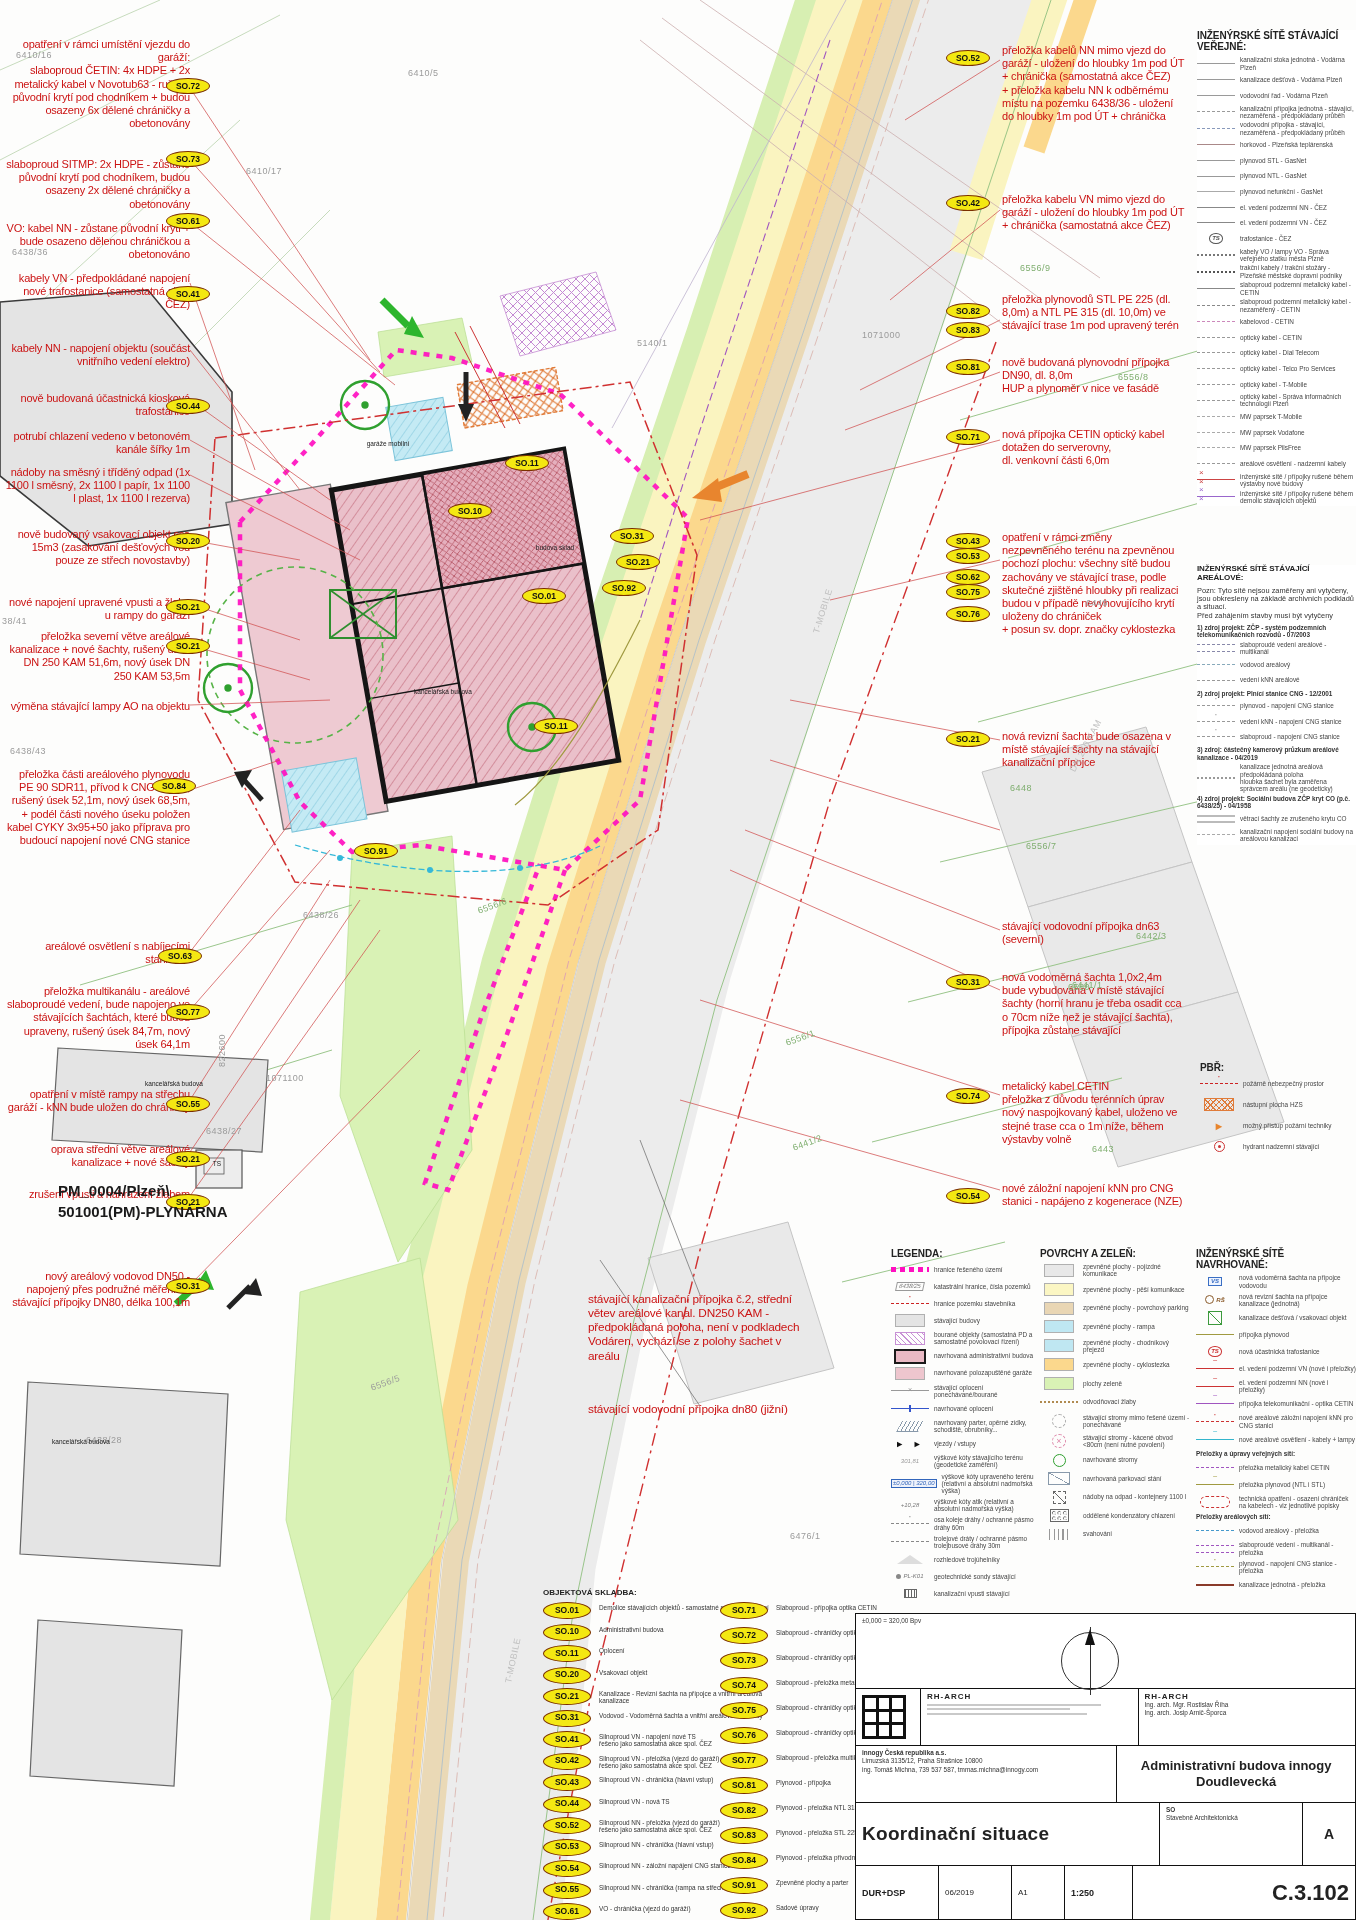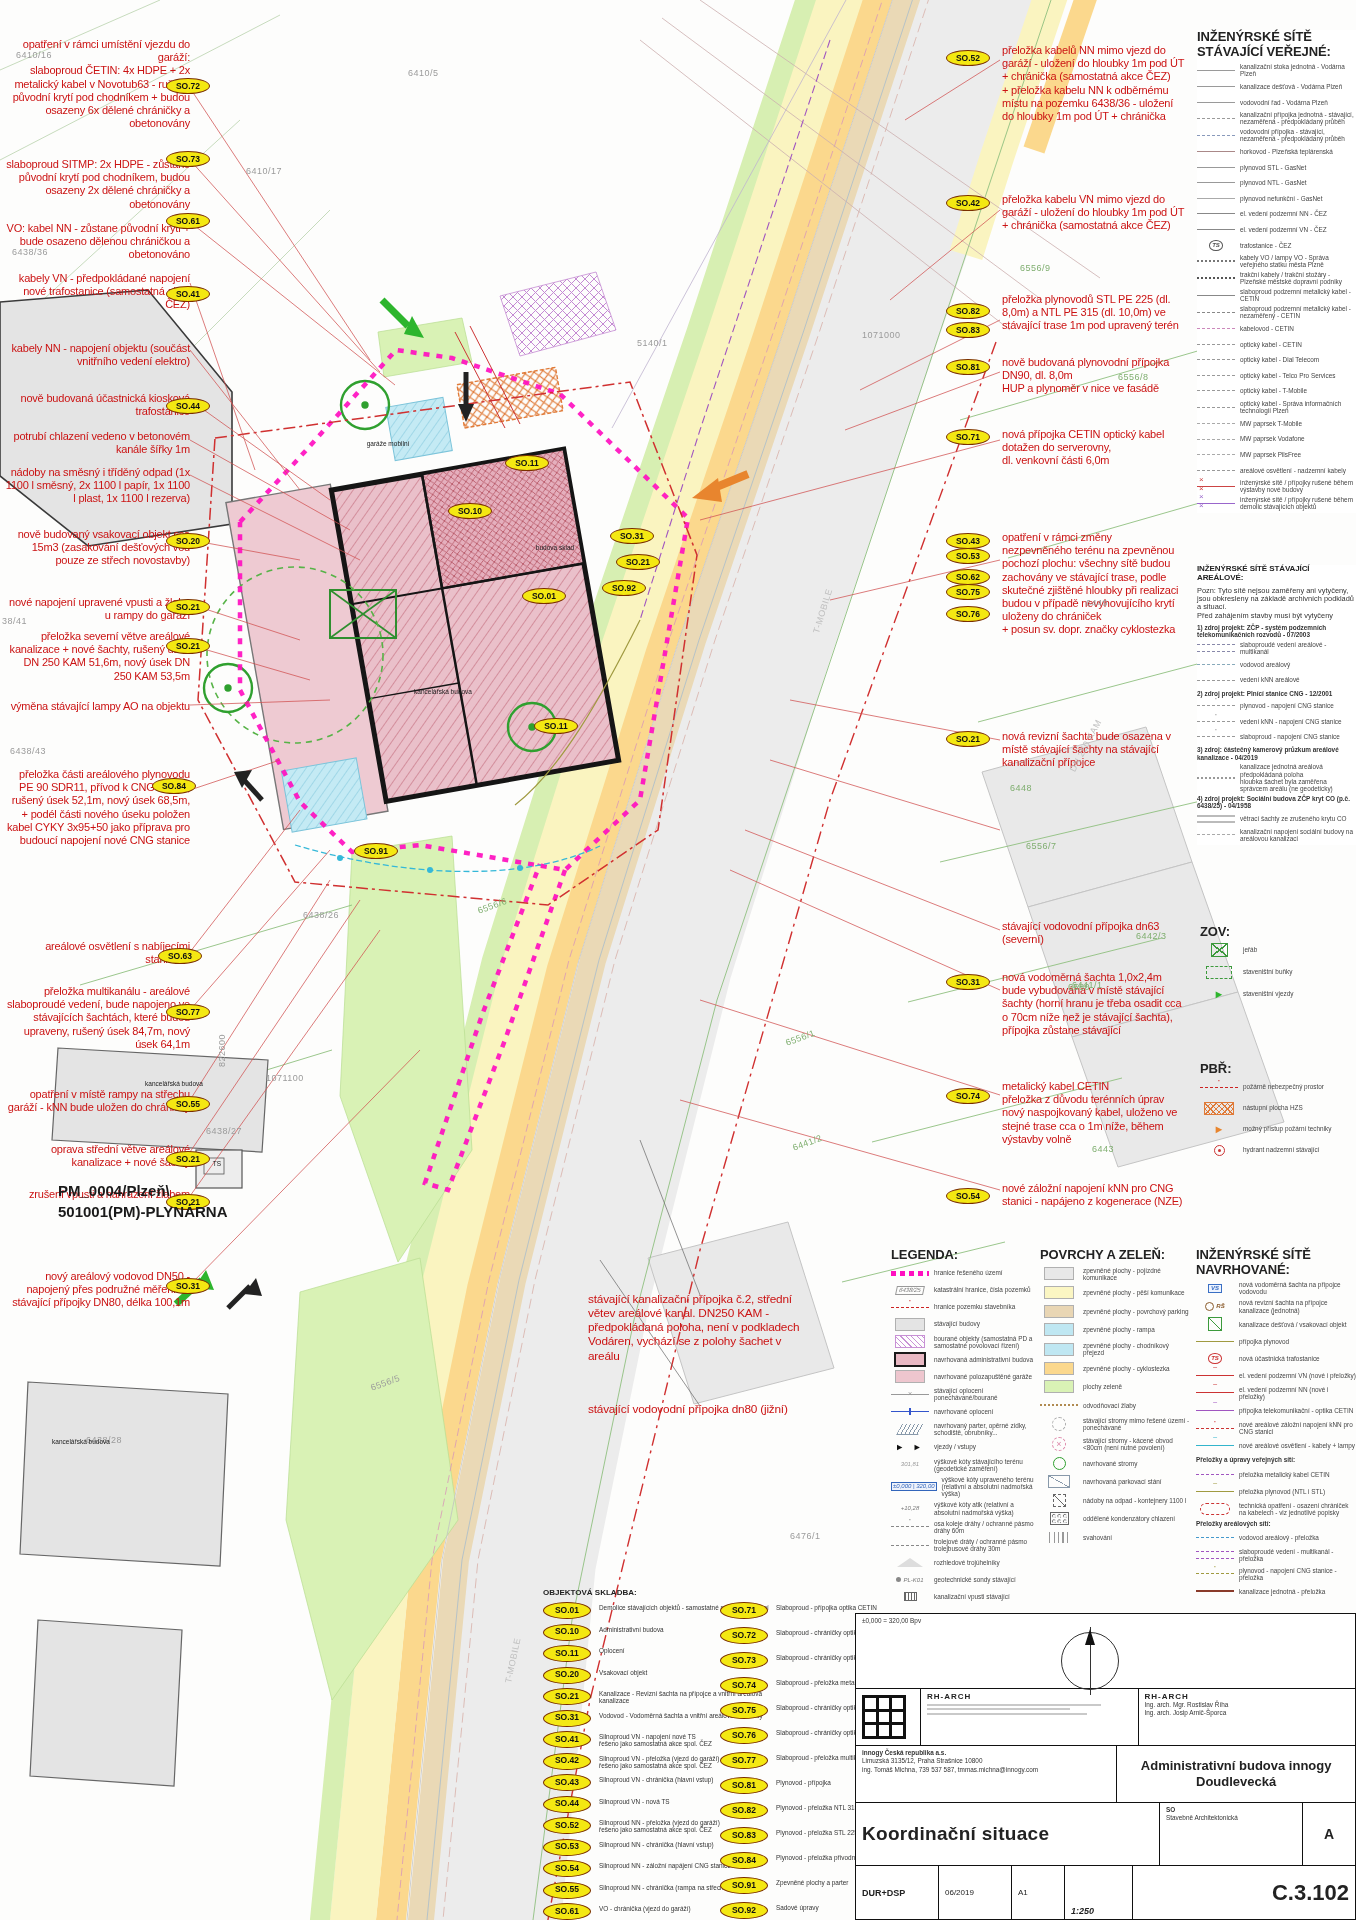--- a/index.html
+++ b/index.html
@@ -19,21 +19,21 @@
       display:flex;align-items:center;justify-content:center;font-size:8.5px;font-weight:bold;color:#111;}
 
   
   .pnum{position:absolute;font-size:9px;letter-spacing:.5px;color:#9b9b9b;transform-origin:left center;white-space:nowrap;}
   .blab{position:absolute;font-size:6.5px;color:#1a1a1a;text-align:center;line-height:1.15;}
 
   .plan-code{position:absolute;left:58px;top:1180px;font-size:15px;font-weight:bold;color:#1a1a1a;line-height:1.4;}
 
   
   .lg{position:absolute;font-size:6.4px;line-height:1.12;color:#444;}
-  .lg .lg-title{font-size:13px;font-weight:bold;color:#222;margin-bottom:4px;letter-spacing:-.1px;}
+  .lg .lg-title{font-size:10px;font-weight:bold;color:#222;margin-bottom:4px;letter-spacing:-.1px;}
   .lg .lg-note{font-size:7.4px;color:#333;margin-bottom:4px;white-space:pre-line;}
   .lg-item{display:flex;align-items:center;gap:5px;margin-bottom:2.6px;}
   .lg-item.head{margin-top:3px;}
   .lg-item.head .lab{font-weight:bold;color:#333;}
   .lab{flex:1;}
   .sym{position:relative;flex:0 0 38px;height:13px;display:flex;align-items:center;justify-content:center;overflow:visible;}
   .symtext{font-size:6px;color:var(--c,#777);white-space:nowrap;}
 
   .s-line::before{content:"";width:100%;border-top:1.4px solid var(--c,#999);}
   .s-linem::before{content:"";width:100%;border-top:2.2px solid var(--c,#999);}
@@ -751,40 +751,20 @@
           <span class="lab" style="white-space:pre-line;">větrací šachty ze zrušeného krytu CO</span>
         </div>
 
         <div class="lg-item">
           <span class="sym s-dash" style="--c: #aaaaaa;"></span>
           <span class="lab" style="white-space:pre-line;">kanalizační napojení sociální budovy na areálovou kanalizaci</span>
         </div>
       </div>
   </div>
 
-  <div class="lg" style="left:1200px;top:925px;width:156px;">
-    <div class="lg-title">ZOV:</div>
-    <div>
-
-        <div class="lg-item" style="margin-bottom:9px;">
-          <span class="sym s-crane" style="--c: #3c9a3c;"></span>
-          <span class="lab">jeřáb</span>
-        </div>
-
-        <div class="lg-item" style="margin-bottom:9px;">
-          <span class="sym s-dashbox" style="--c: #3c9a3c;"></span>
-          <span class="lab">staveništní buňky</span>
-        </div>
-
-        <div class="lg-item" style="margin-bottom:9px;">
-          <span class="sym s-arrow" style="--c: #2db52d;"></span>
-          <span class="lab">staveništní vjezdy</span>
-        </div>
-      </div>
-  </div>
 
   <div class="lg" style="left:1200px;top:1062px;width:156px;">
     <div class="lg-title">PBŘ:</div>
     <div>
 
         <div class="lg-item" style="margin-bottom:8px;">
           <span class="sym s-dashdot" style="--c: #cc2222;"></span>
           <span class="lab">požárně nebezpečný prostor</span>
         </div>
 
@@ -1369,21 +1349,21 @@
     <div class="tb-row" style="flex:1;border-bottom:none;">
       <div class="tb-cell" style="flex:0 0 70px;display:flex;align-items:center;">
         <div style="font-weight:bold;font-size:9px;">DUR+DSP</div>
       </div>
       <div class="tb-cell" style="flex:0 0 60px;display:flex;align-items:center;">
         <div style="font-size:8px;">06/2019</div>
       </div>
       <div class="tb-cell" style="flex:0 0 40px;display:flex;align-items:center;">
         <div style="font-size:8px;">A1</div>
       </div>
-      <div class="tb-cell" style="flex:0 0 55px;display:flex;align-items:flex-end;font-style:italic;">
+      <div class="tb-cell" style="flex:0 0 55px;display:flex;align-items:center;">
         <div style="font-size:9px;font-weight:bold;">1:250</div>
       </div>
       <div class="tb-cell" style="flex:1;border-right:none;display:flex;align-items:center;justify-content:flex-end;">
         <div class="tb-num">C.3.102</div>
       </div>
     </div>
   </div>
 
 </div>
 

